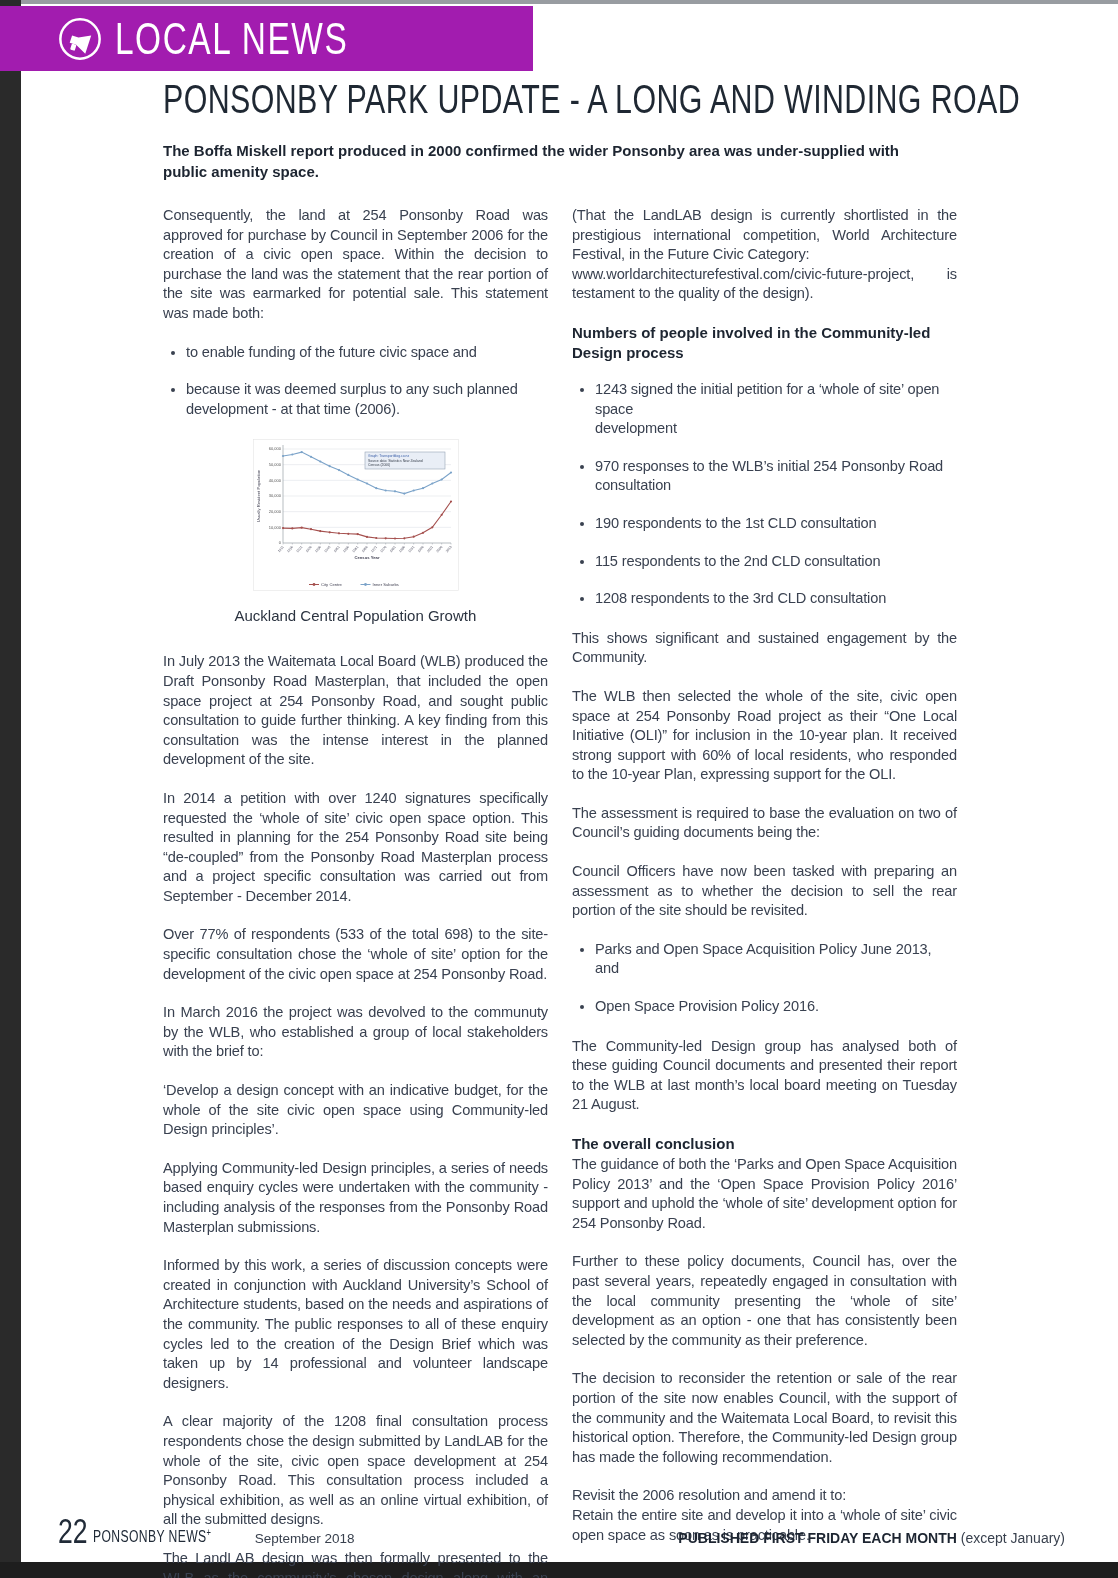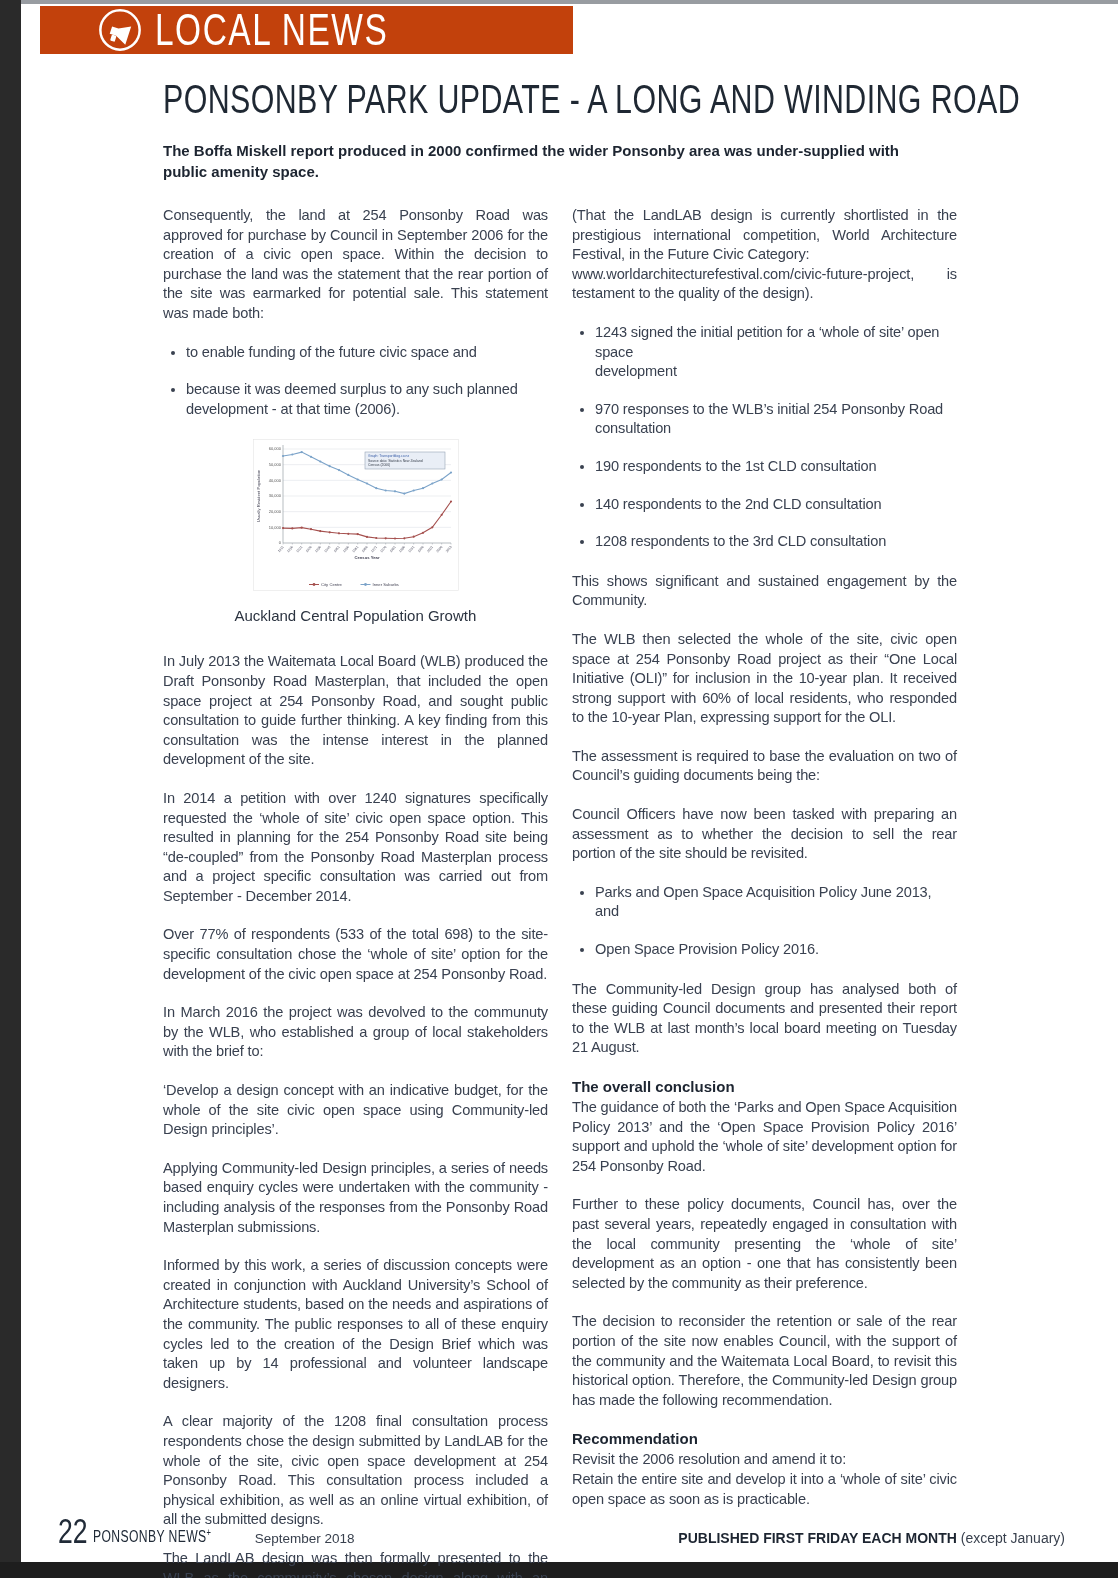--- a/index.html
+++ b/index.html
@@ -4,22 +4,22 @@
 <style>
   html,body{margin:0;padding:0;}
   body{
     width:1118px;height:1578px;position:relative;background:#ffffff;
     font-family:"Liberation Sans", sans-serif;overflow:hidden;
   }
   .top-rule{position:absolute;left:0;top:0;width:100%;height:4px;background:#989ca1;z-index:1;}
   .left-edge{position:absolute;left:0;top:0;width:21px;height:100%;background:#2a2a2a;z-index:2;}
   .bottom-edge{position:absolute;left:0;bottom:0;width:100%;height:16px;background:#1e1e1e;z-index:3;}
   .section-band{
-    position:absolute;left:0;top:6px;width:533px;height:48px;background:#c2410c;
-    display:flex;align-items:center;z-index:4;margin-left:40px;
+    position:absolute;left:0;top:6px;width:533px;height:65px;background:#a21caf;
+    display:flex;align-items:center;z-index:4;
   }
   .mega-icon{display:inline-block;width:46px;height:46px;margin-left:57px;flex:0 0 auto;}
   .cond{display:inline-block;transform:scaleX(0.76);transform-origin:left center;white-space:nowrap;}
   .section-title{font-size:44px;color:#ffffff;letter-spacing:2px;margin-left:12px;line-height:1;}
   .content{position:absolute;left:163px;top:78px;width:796px;z-index:5;}
   .title{font-size:40px;font-weight:normal;color:#1f2833;letter-spacing:0.5px;margin:0 0 20px 0;line-height:1.05;}
   .lead{font-size:15px;font-weight:bold;color:#1d2531;line-height:21px;margin:0 0 24px 0;width:770px;}
   .columns{display:flex;gap:24px;}
   .col{width:385px;}
   .para{
@@ -191,43 +191,43 @@
         <p class="para">In March 2016 the project was devolved to the communuty by the WLB, who established a group of local stakeholders with the brief to:</p>
         <p class="para">‘Develop a design concept with an indicative budget, for the whole of the site civic open space using Community-led Design principles’.</p>
         <p class="para">Applying Community-led Design principles, a series of needs based enquiry cycles were undertaken with the community - including analysis of the responses from the Ponsonby Road Masterplan submissions.</p>
         <p class="para">Informed by this work, a series of discussion concepts were created in conjunction with Auckland University’s School of Architecture students, based on the needs and aspirations of the community. The public responses to all of these enquiry cycles led to the creation of the Design Brief which was taken up by 14 professional and volunteer landscape designers.</p>
         <p class="para">A clear majority of the 1208 final consultation process respondents chose the design submitted by LandLAB for the whole of the site, civic open space development at 254 Ponsonby Road. This consultation process included a physical exhibition, as well as an online virtual exhibition, of all the submitted designs.</p>
         <p class="para">The LandLAB design was then formally presented to the WLB as the community’s chosen design along with an indicative budget.</p>
       </div>
     <div class="col">
         <p class="para">(That the LandLAB design is currently shortlisted in the prestigious international competition, World Architecture Festival, in the Future Civic Category:
 www.worldarchitecturefestival.com/civic-future-project, is testament to the quality of the design).</p>
+        <h3 class="subhead">Numbers of people involved in the Community-led Design process</h3>
         <ul class="bullets" style="margin-top: 17px;">
           <li>1243 signed the initial petition for a ‘whole of site’ open space
 development</li>
           <li>970 responses to the WLB’s initial 254 Ponsonby Road
 consultation</li>
           <li>190 respondents to the 1st CLD consultation</li>
-          <li>140 respondents to the 2nd CLD consultation</li>
+          <li>115 respondents to the 2nd CLD consultation</li>
           <li>1208 respondents to the 3rd CLD consultation</li>
         </ul>
         <p class="para">This shows significant and sustained engagement by the Community.</p>
         <p class="para">The WLB then selected the whole of the site, civic open space at 254 Ponsonby Road project as their “One Local Initiative (OLI)” for inclusion in the 10-year plan. It received strong support with 60% of local residents, who responded to the 10-year Plan, expressing support for the OLI.</p>
         <p class="para">The assessment is required to base the evaluation on two of Council’s guiding documents being the:</p>
         <p class="para">Council Officers have now been tasked with preparing an assessment as to whether the decision to sell the rear portion of the site should be revisited.</p>
         <ul class="bullets">
           <li>Parks and Open Space Acquisition Policy June 2013, and</li>
           <li>Open Space Provision Policy 2016.</li>
         </ul>
         <p class="para">The Community-led Design group has analysed both of these guiding Council documents and presented their report to the WLB at last month’s local board meeting on Tuesday 21 August.</p>
         <h3 class="subhead">The overall conclusion</h3>
         <p class="para">The guidance of both the ‘Parks and Open Space Acquisition Policy 2013’ and the ‘Open Space Provision Policy 2016’ support and uphold the ‘whole of site’ development option for 254 Ponsonby Road.</p>
         <p class="para">Further to these policy documents, Council has, over the past several years, repeatedly engaged in consultation with the local community presenting the ‘whole of site’ development as an option - one that has consistently been selected by the community as their preference.</p>
         <p class="para">The decision to reconsider the retention or sale of the rear portion of the site now enables Council, with the support of the community and the Waitemata Local Board, to revisit this historical option. Therefore, the Community-led Design group has made the following recommendation.</p>
-        <h3 class="subhead">Recommendation</h3>
         <p class="para">Revisit the 2006 resolution and amend it to:
 Retain the entire site and develop it into a ‘whole of site’ civic open space as soon as is practicable.</p>
       </div>
   </div>
 </main>
 
 <footer class="page-footer">
   <div class="footer-left">
     <span class="pnum cond">22</span>
     <span class="mast cond"><span>PONSONBY NEWS</span><sup>+</sup></span>

